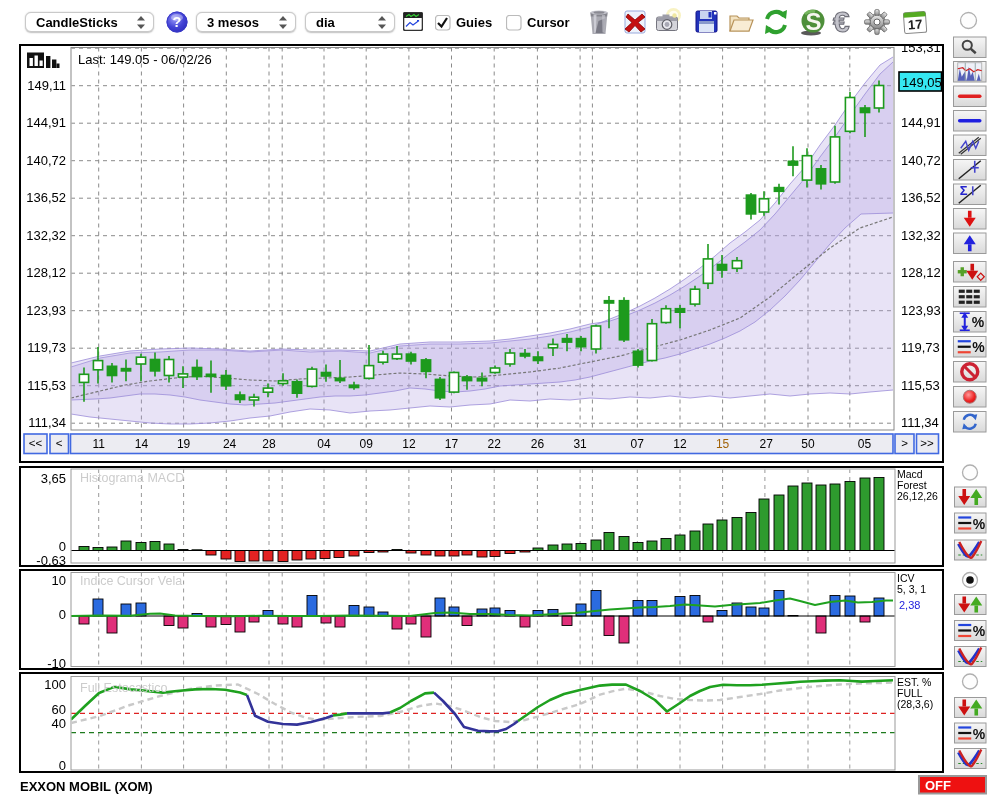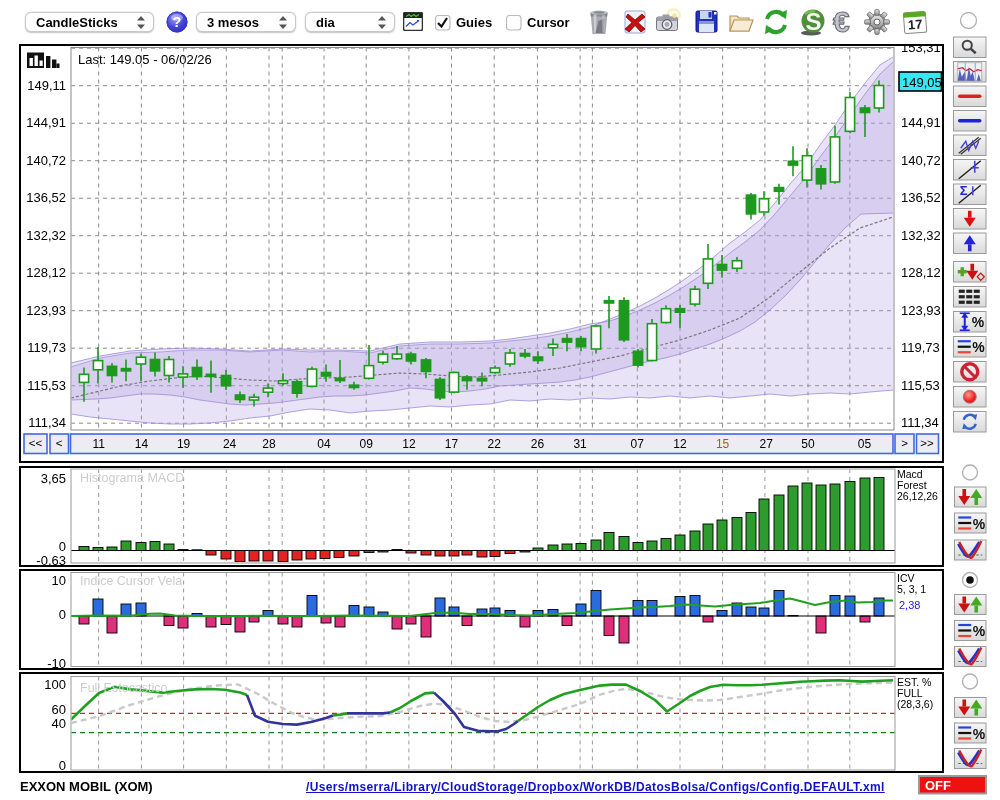--- a/index.html
+++ b/index.html
@@ -586,21 +586,20 @@
     <div style="position:absolute;left:899px;top:598.5px;font-size:11px;color:#2222dd;font-weight:normal;white-space:nowrap;">2,38</div>
     <div style="position:absolute;left:10px;top:676.5px;width:56px;text-align:right;font-size:13px;color:#000;font-weight:normal;white-space:nowrap;">100</div>
     <div style="position:absolute;left:10px;top:701.5px;width:56px;text-align:right;font-size:13px;color:#000;font-weight:normal;white-space:nowrap;">60</div>
     <div style="position:absolute;left:10px;top:715.5px;width:56px;text-align:right;font-size:13px;color:#000;font-weight:normal;white-space:nowrap;">40</div>
     <div style="position:absolute;left:10px;top:757.5px;width:56px;text-align:right;font-size:13px;color:#000;font-weight:normal;white-space:nowrap;">0</div>
     <div style="position:absolute;left:80px;top:680.5px;font-size:12.5px;color:#cccccc;font-weight:normal;white-space:nowrap;">Full Estocastico</div>
     <div style="position:absolute;left:897px;top:675.5px;font-size:10.5px;color:#000;font-weight:normal;white-space:nowrap;">EST. %</div>
     <div style="position:absolute;left:897px;top:686.5px;font-size:10.5px;color:#000;font-weight:normal;white-space:nowrap;">FULL</div>
     <div style="position:absolute;left:897px;top:697.5px;font-size:10.5px;color:#000;font-weight:normal;white-space:nowrap;">(28,3,6)</div>
     <div style="position:absolute;left:20px;top:779px;font-size:13px;color:#000;font-weight:bold;white-space:nowrap;">EXXON MOBIL (XOM)</div>
-    <div style="position:absolute;left:306px;top:780px;font-size:12px;letter-spacing:0.35px;color:#1111cc;font-weight:bold;text-decoration:underline;white-space:nowrap">/Users/mserra/Library/CloudStorage/Dropbox/WorkDB/DatosBolsa/Configs/Config.DEFAULT.xml</div>
     <div style="position:absolute;left:925px;top:778px;font-size:13px;color:#fff;font-weight:bold;white-space:nowrap;">OFF</div>
 <div style="position:absolute;left:25px;top:12px;width:129px;height:19.5px;background:#fff;border:1px solid #c9c9c9;border-radius:6px;box-shadow:0 0.5px 1.5px rgba(0,0,0,0.25);">
 <span style="position:absolute;left:10px;top:2px;font-size:13px;font-weight:600;color:#000">CandleSticks</span>
 <svg width="10" height="14" style="position:absolute;right:7px;top:3px">
         <polygon points="5,0 9,4.5 1,4.5" fill="#555"></polygon>
         <polygon points="5,13 9,8.5 1,8.5" fill="#555"></polygon>
       </svg>
     </div>
     <div style="position:absolute;left:196px;top:12px;width:100px;height:19.5px;background:#fff;border:1px solid #c9c9c9;border-radius:6px;box-shadow:0 0.5px 1.5px rgba(0,0,0,0.25);">
 <span style="position:absolute;left:10px;top:2px;font-size:13px;font-weight:600;color:#000">3 mesos</span>

